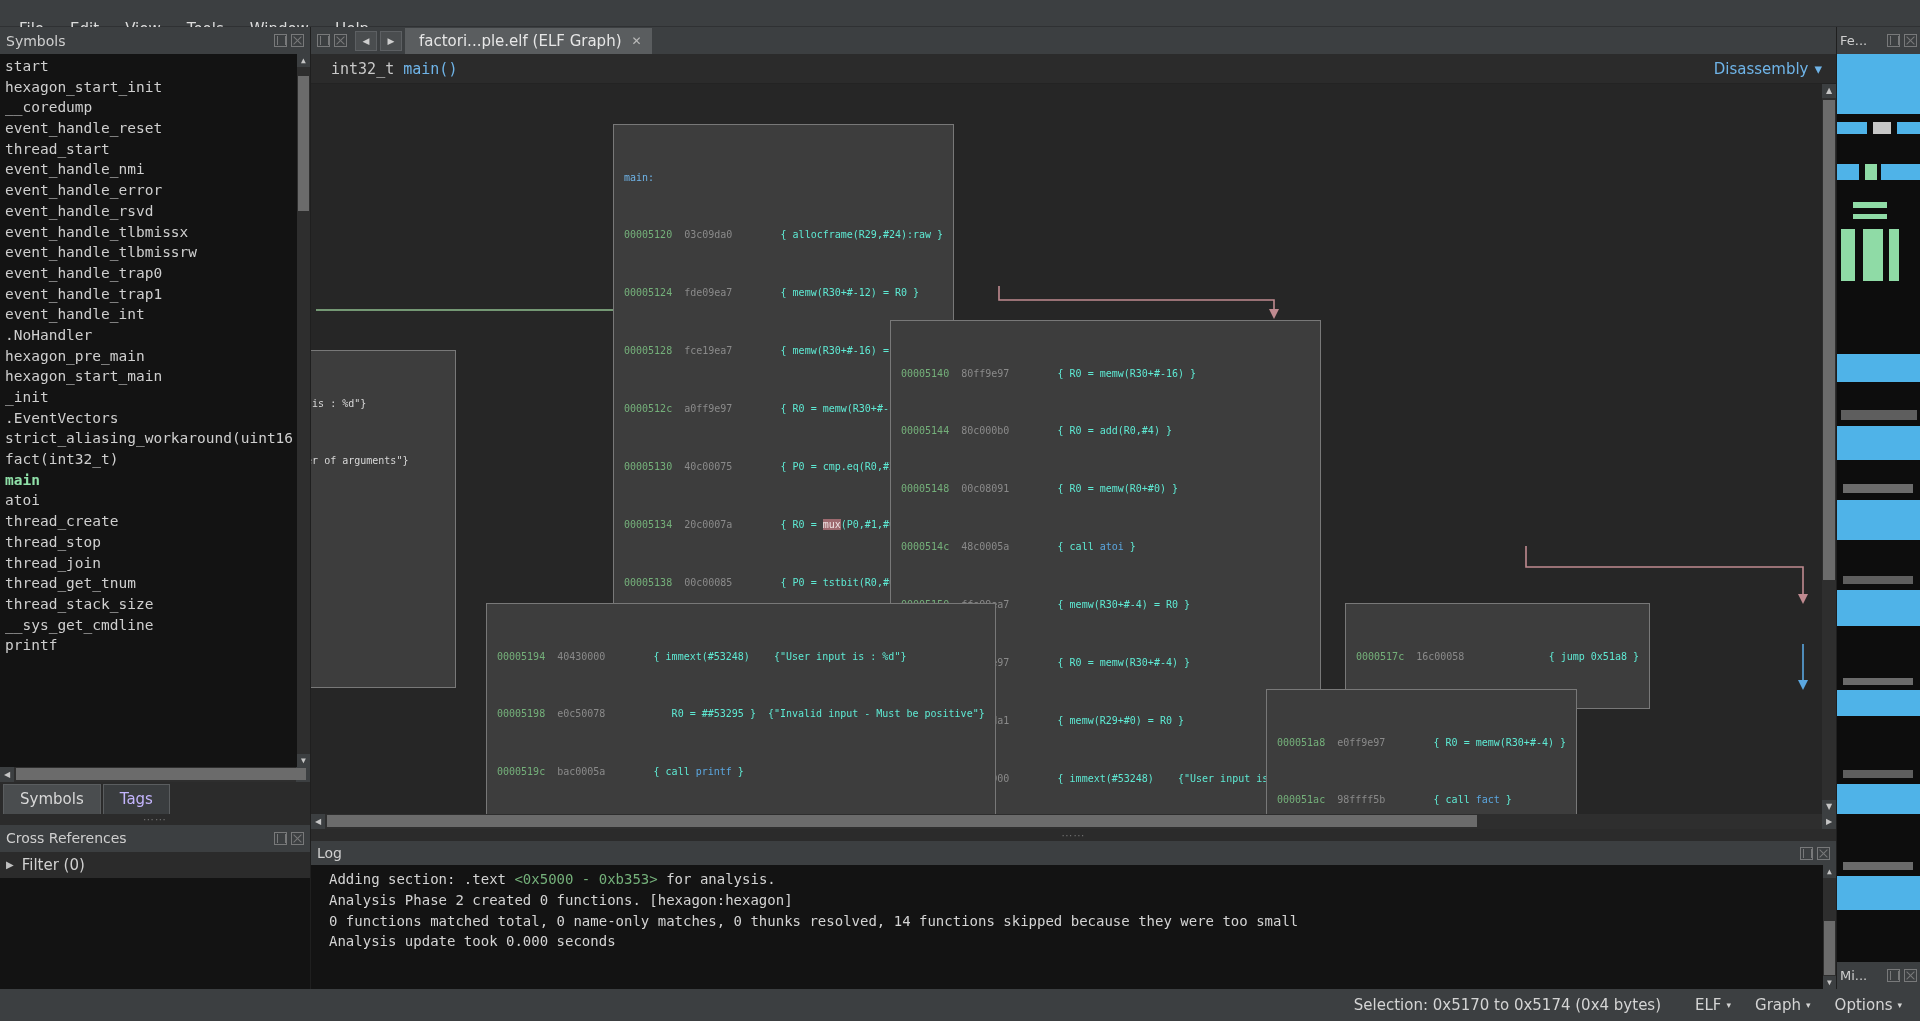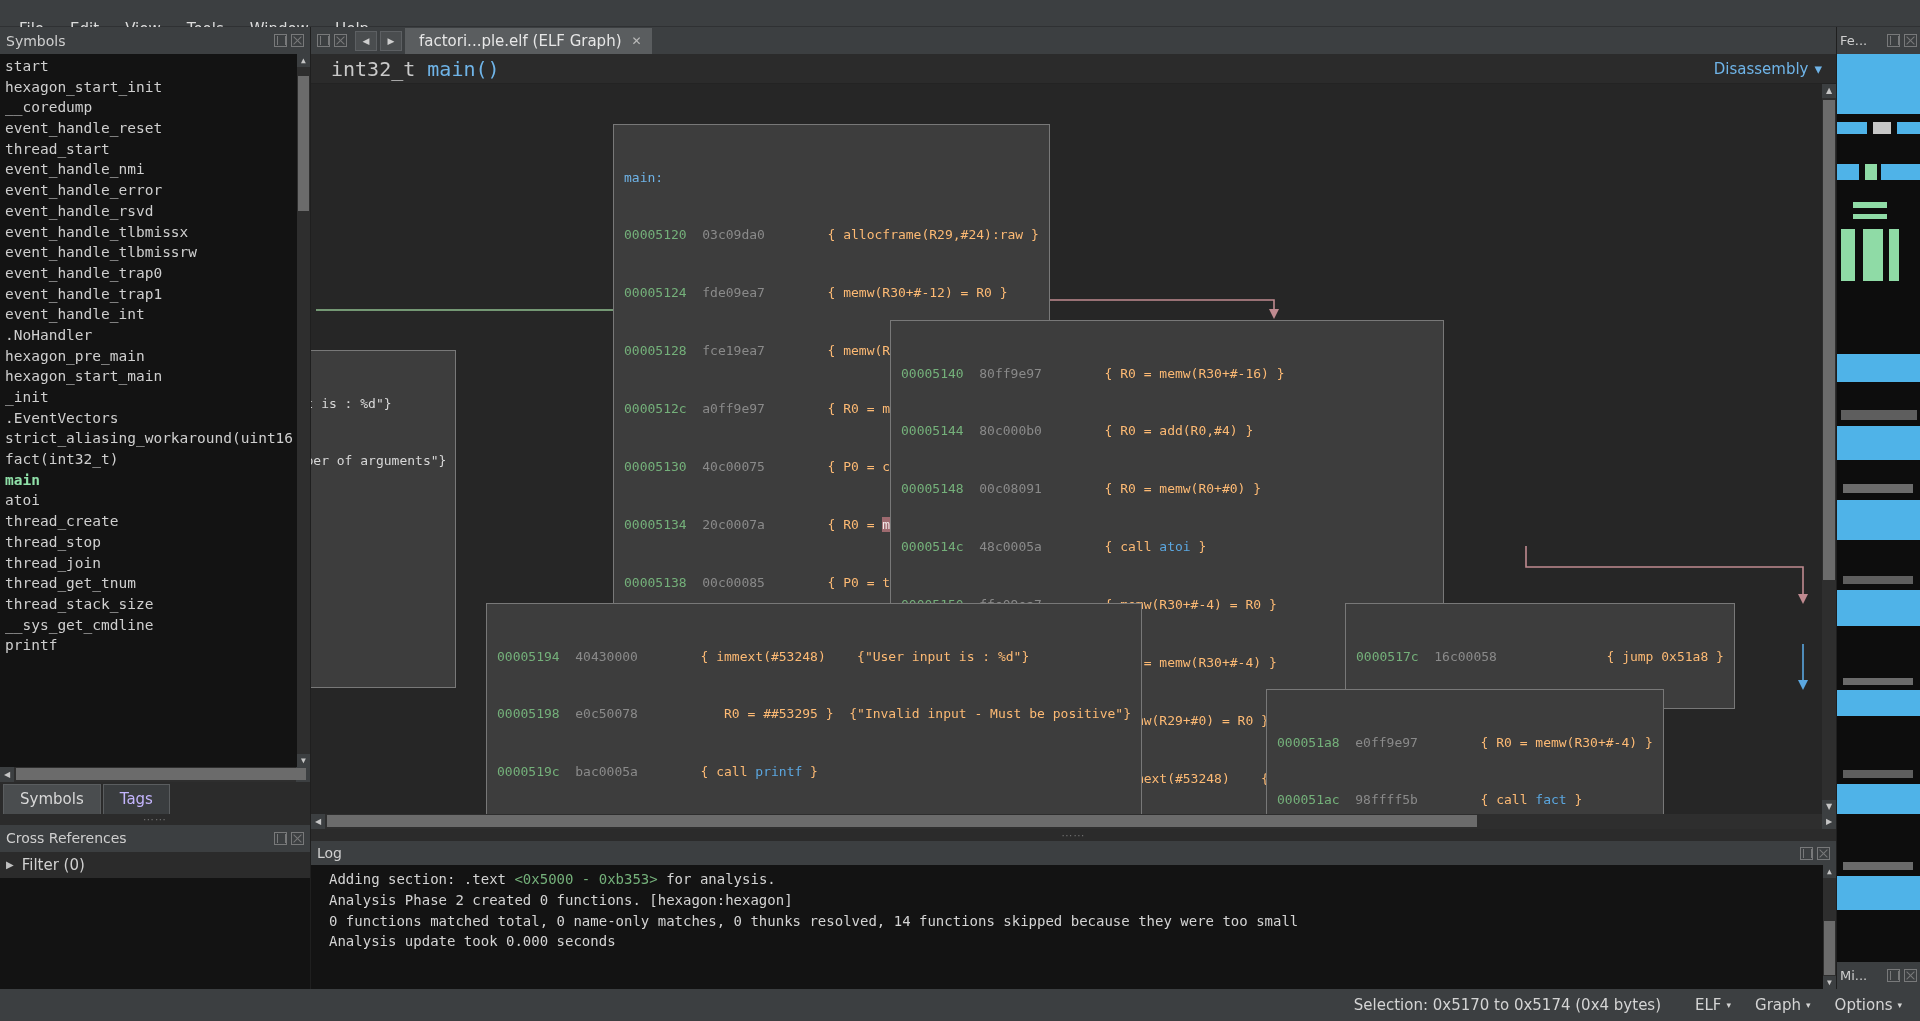--- a/index.html
+++ b/index.html
@@ -99,36 +99,36 @@
   .doctab {
     height: 26px; background: #5a5d5f; color: #e6e6e6; font-size: 15px;
     display: flex; align-items: center; padding: 0 10px 0 14px; gap: 10px; align-self: flex-end;
   }
   .doctab .x { font-size: 12px; color: #bbb; }
 
   .fnbar {
     height: 30px; background: #2b2b2b; display: flex; align-items: center; flex: 0 0 30px;
     padding: 0 14px 0 20px; border-bottom: 1px solid #232323;
   }
-  .fnbar .sig { font-family: "DejaVu Sans Mono","Liberation Mono",monospace; font-size: 20px; color: #c9c9c9; flex: 1 1 auto; }
+  .fnbar .sig { font-family: "DejaVu Sans Mono","Liberation Mono",monospace; font-size: 15px; color: #c9c9c9; flex: 1 1 auto; }
   .fnbar .sig .fname { color: #6fb4e8; }
   .fnbar .viewsel { font-size: 15px; color: #6fb4e8; display: flex; align-items: center; gap: 6px; }
 
   .graph-wrap { flex: 1 1 auto; position: relative; background: #262626; overflow: hidden; min-height: 0; }
   .graph-canvas { position: absolute; inset: 0; }
 
   .blk {
     position: absolute; background: #3d3d3d; border: 1px solid #787878;
     font-family: "DejaVu Sans Mono","Liberation Mono",monospace;
-    font-size: 13px; line-height: 19.3px; padding: 4px 0; white-space: pre;
+    font-size: 10px; line-height: 19.3px; padding: 4px 0; white-space: pre;
   }
   .blk .ln { padding: 0 10px; display: block; }
   .addr { color: #74b07a; }
   .byt  { color: #8a8a8a; }
-  .ins  { color: #fdba74; }
+  .ins  { color: #5eead4; }
   .call { color: #5ba7e0; }
   .lbl  { color: #6fb4e8; }
   .mux  { background: #9e6a6f; color: #f0e6e6; }
   .str  { color: #d8d8d8; }
 
   .hscroll-g { height: 15px; background: #2e2e2e; display: flex; align-items: center; flex: 0 0 15px; }
   .hscroll-g .ar { width: 14px; height: 15px; background: #3c3f41; color: #c5c5c5; font-size: 8px; text-align: center; line-height: 15px; }
   .hscroll-g .track { flex: 1 1 auto; position: relative; height: 15px; }
   .hscroll-g .thumb { position: absolute; left: 2px; top: 1px; height: 12px; width: 1150px; background: #6b6b6b; }
 

